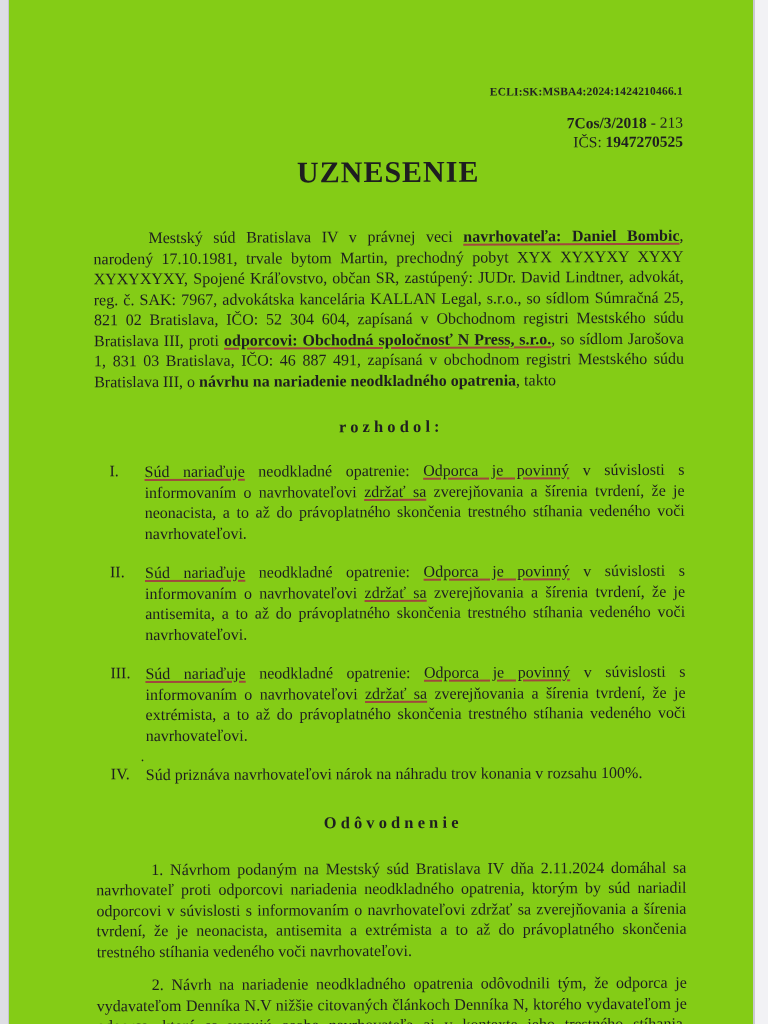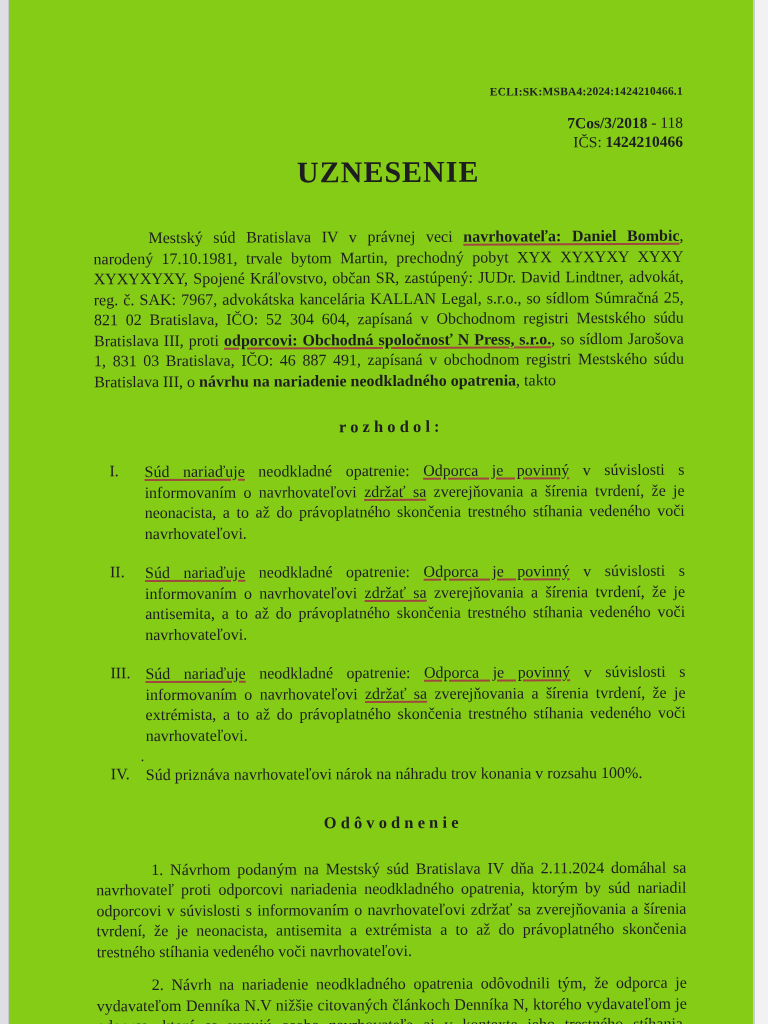--- a/index.html
+++ b/index.html
@@ -91,22 +91,22 @@
 
 <div class="photo">
   <div class="edge-left"></div>
   <div class="edge-right"></div>
 
   <div class="content">
 
     <div class="ecli">ECLI:SK:MSBA4:2024:1424210466.1</div>
 
     <div class="case-block">
-      <div><span class="b">7Cos/3/2018</span><span> - 118</span></div>
-      <div><span>IČS:</span> <span class="b">1424210466</span></div>
+      <div><span class="b">7Cos/3/2018</span><span> - 213</span></div>
+      <div><span>IČS:</span> <span class="b">1947270525</span></div>
     </div>
 
     <h1 class="title">UZNESENIE</h1>
 
     <p class="para intro"><span>Mestský súd Bratislava IV v právnej veci </span><span class="b rl">navrhovateľa: Daniel Bombic</span><span>, narodený 17.10.1981, trvale bytom Martin, prechodný pobyt XYX XYXYXY XYXY XYXYXYXY, Spojené Kráľovstvo, občan SR, zastúpený: JUDr. David Lindtner, advokát, reg. č. SAK: 7967, advokátska kancelária KALLAN Legal, s.r.o., so sídlom Súmračná 25, 821 02 Bratislava, IČO: 52 304 604, zapísaná v Obchodnom registri Mestského súdu Bratislava III, proti </span><span class="b rl">odporcovi: Obchodná spoločnosť N Press, s.r.o.</span><span>, so sídlom Jarošova 1, 831 03 Bratislava, IČO: 46 887 491, zapísaná v obchodnom registri Mestského súdu Bratislava III, o </span><span class="b">návrhu na nariadenie neodkladného opatrenia</span><span>, takto</span></p>
 
     <h2 class="heading">r o z h o d o l :</h2>
 
     <div class="ruling">
       <div class="item first">

